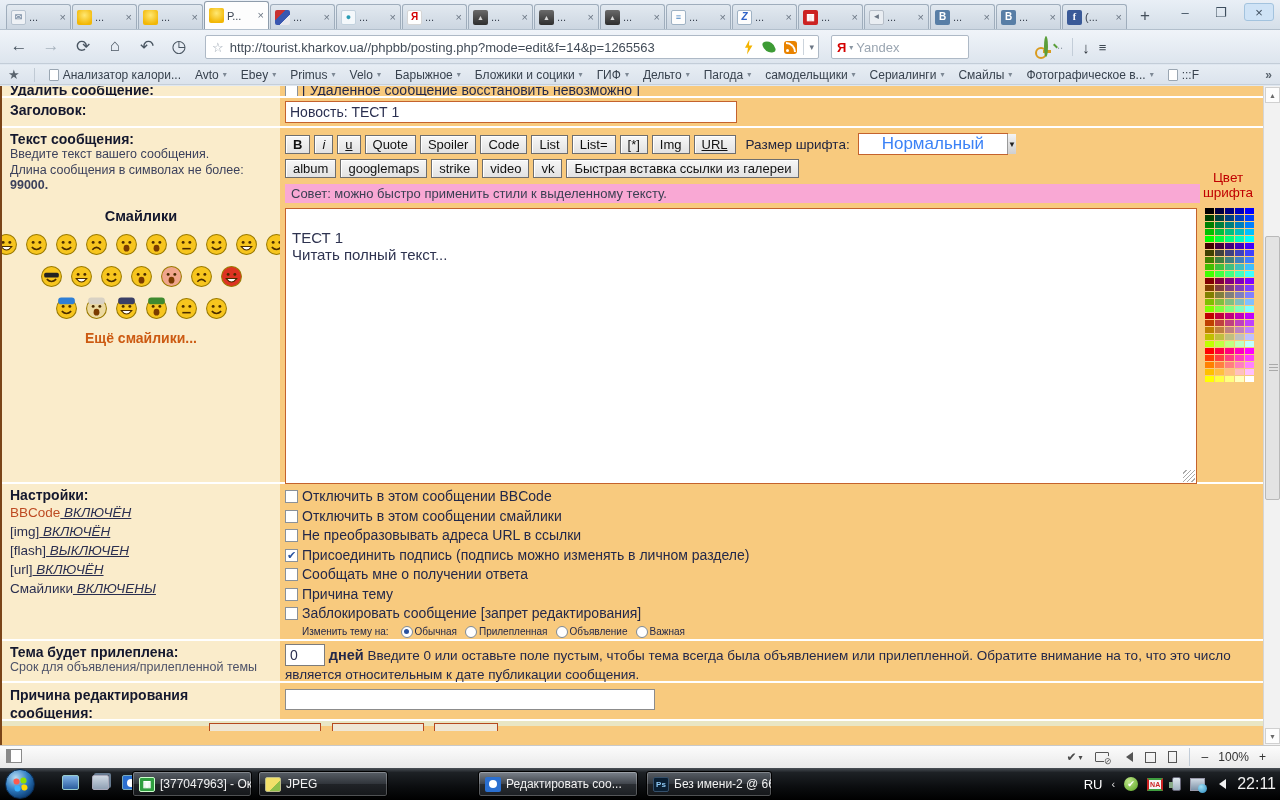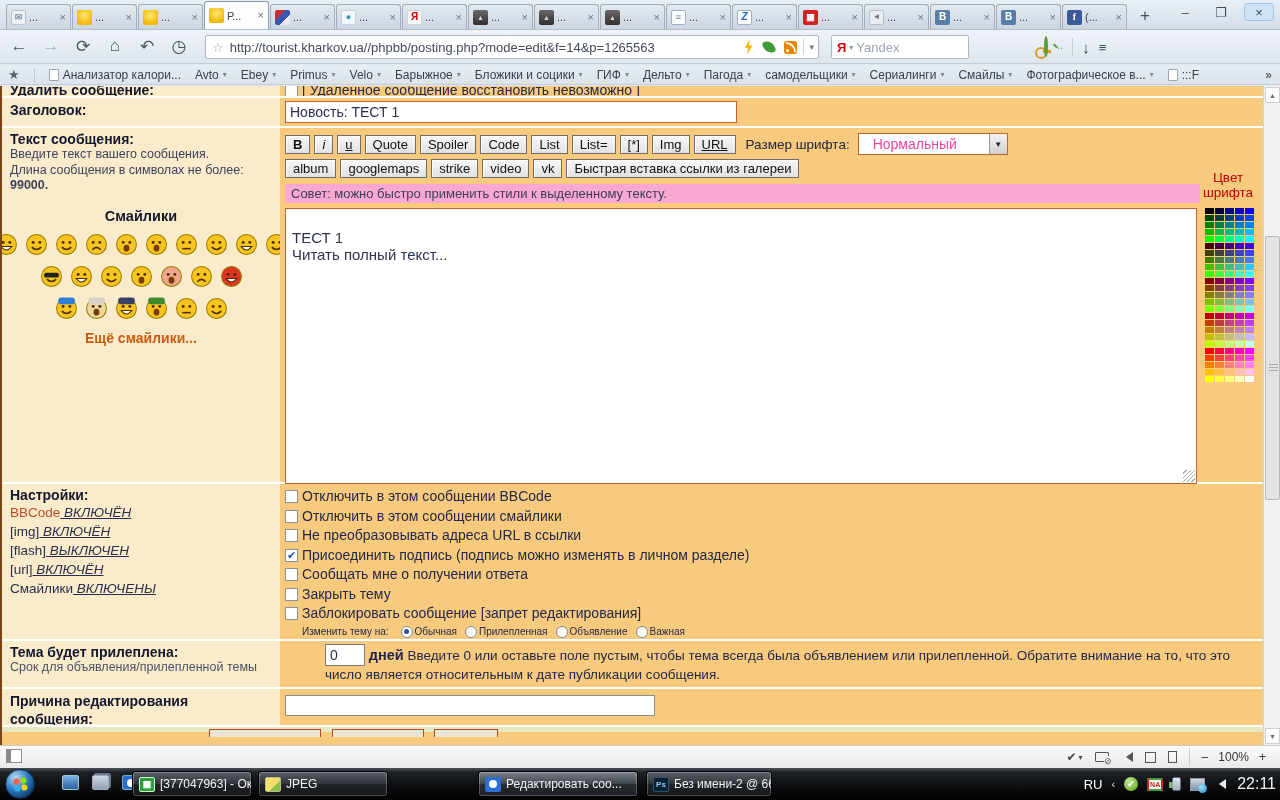--- a/index.html
+++ b/index.html
@@ -92,36 +92,36 @@
   .cl { width:278px; background:#faeccb; padding:3px 8px; color:#20243f; flex:none; }
   .cr { flex:1; background:#f8ca7e; padding:3px 5px; position:relative; color:#2a2f50; }
   .lab { font-weight:bold; font-size:14px; color:#14182e; }
   .small { font-size:12.5px; color:#3c415c; line-height:15.5px; }
 
   .row-a { height:10px; overflow:hidden; }
   .row-a .cl, .row-a .cr { margin-top:-8px; }
   .row-b { height:30px; }
   .row-c { height:356px; }
   .row-d { height:157px; }
-  .row-e { height:48px;gap:40px; }
+  .row-e { height:42px; }
   .row-f { height:38px; }
   .row-g { height:7px; background:#e9e6c4; position:relative; border-top:2px solid #fff; }
 
   .subject-input { width:452px; height:22px; border:1px solid #c4622d; font-size:14px; color:#2a2f50;
     padding:1px 4px; background:#fff; font-family:"Liberation Sans",sans-serif; }
 
   .bbrow { display:flex; gap:4px; align-items:center; margin:2px 0 4px 0; flex-wrap:nowrap; }
   .bbtn { background:linear-gradient(#f7f7f7,#e2e2e2); border:1px solid #6e6e6e;
     box-shadow:inset 1px 1px 0 #fff; font-size:13px; color:#111; padding:1px 7px; white-space:nowrap; }
   .bbtn.bold { font-weight:bold; }
   .bbtn.ital { font-style:italic; }
   .bbtn.undl { text-decoration:underline; }
   .fs-label { font-size:13.5px; color:#20243f; margin-left:6px; white-space:nowrap; }
   .sel-box { display:inline-flex; border:1px solid #c4622d; background:#fff; height:22px; width:150px; align-items:center; margin-left:4px; }
-  .sel-text { flex:1; font-size:14px; color:#ec4899; padding:0 14px; }
+  .sel-text { flex:1; font-size:17px; color:#3b82f6; padding:0 23px; }
   .sel-arrow { width:18px; height:100%; background:linear-gradient(#f4f4f4,#cfcfcf); border-left:1px solid #9a9a9a;
     display:flex; align-items:center; justify-content:center; font-size:8px; color:#222; }
   .tiprow { background:#f9a8d4; font-size:13px; color:#3a3f52; padding:2px 6px; margin:6px 58px 0 0; }
   .msg-area { margin-top:5px; width:912px; height:276px; background:#fff; border:1px solid #c4622d;
     padding:3px 6px; font-size:15px; color:#2e3350; white-space:pre-line; position:relative; overflow:hidden; }
   .resize-grip { position:absolute; right:1px; bottom:1px; width:12px; height:12px;
     background:repeating-linear-gradient(135deg,#fff 0 2px,#aaa 2px 3px); }
   .color-label { position:absolute; right:8px; top:42px; width:54px; text-align:center;
     color:#c00000; font-size:13.5px; line-height:15px; }
   .palette { position:absolute; right:9px; top:80px; display:grid; grid-template-columns:repeat(5,9px);
@@ -834,21 +834,21 @@
             <div class="chk-line">
               <span class="cb checked">✔</span>
               <span>Присоединить подпись (подпись можно изменять в личном разделе)</span>
             </div>
             <div class="chk-line">
               <span class="cb"></span>
               <span>Сообщать мне о получении ответа</span>
             </div>
             <div class="chk-line">
               <span class="cb"></span>
-              <span>Закрыть тему</span>
+              <span>Причина тему</span>
             </div>
             <div class="chk-line">
               <span class="cb"></span>
               <span>Заблокировать сообщение [запрет редактирования]</span>
             </div>
           </div>
         <div class="radio-line">
           <span>Изменить тему на:</span>
           <span id="radios" style="display:flex">
               <span class="rgroup">

